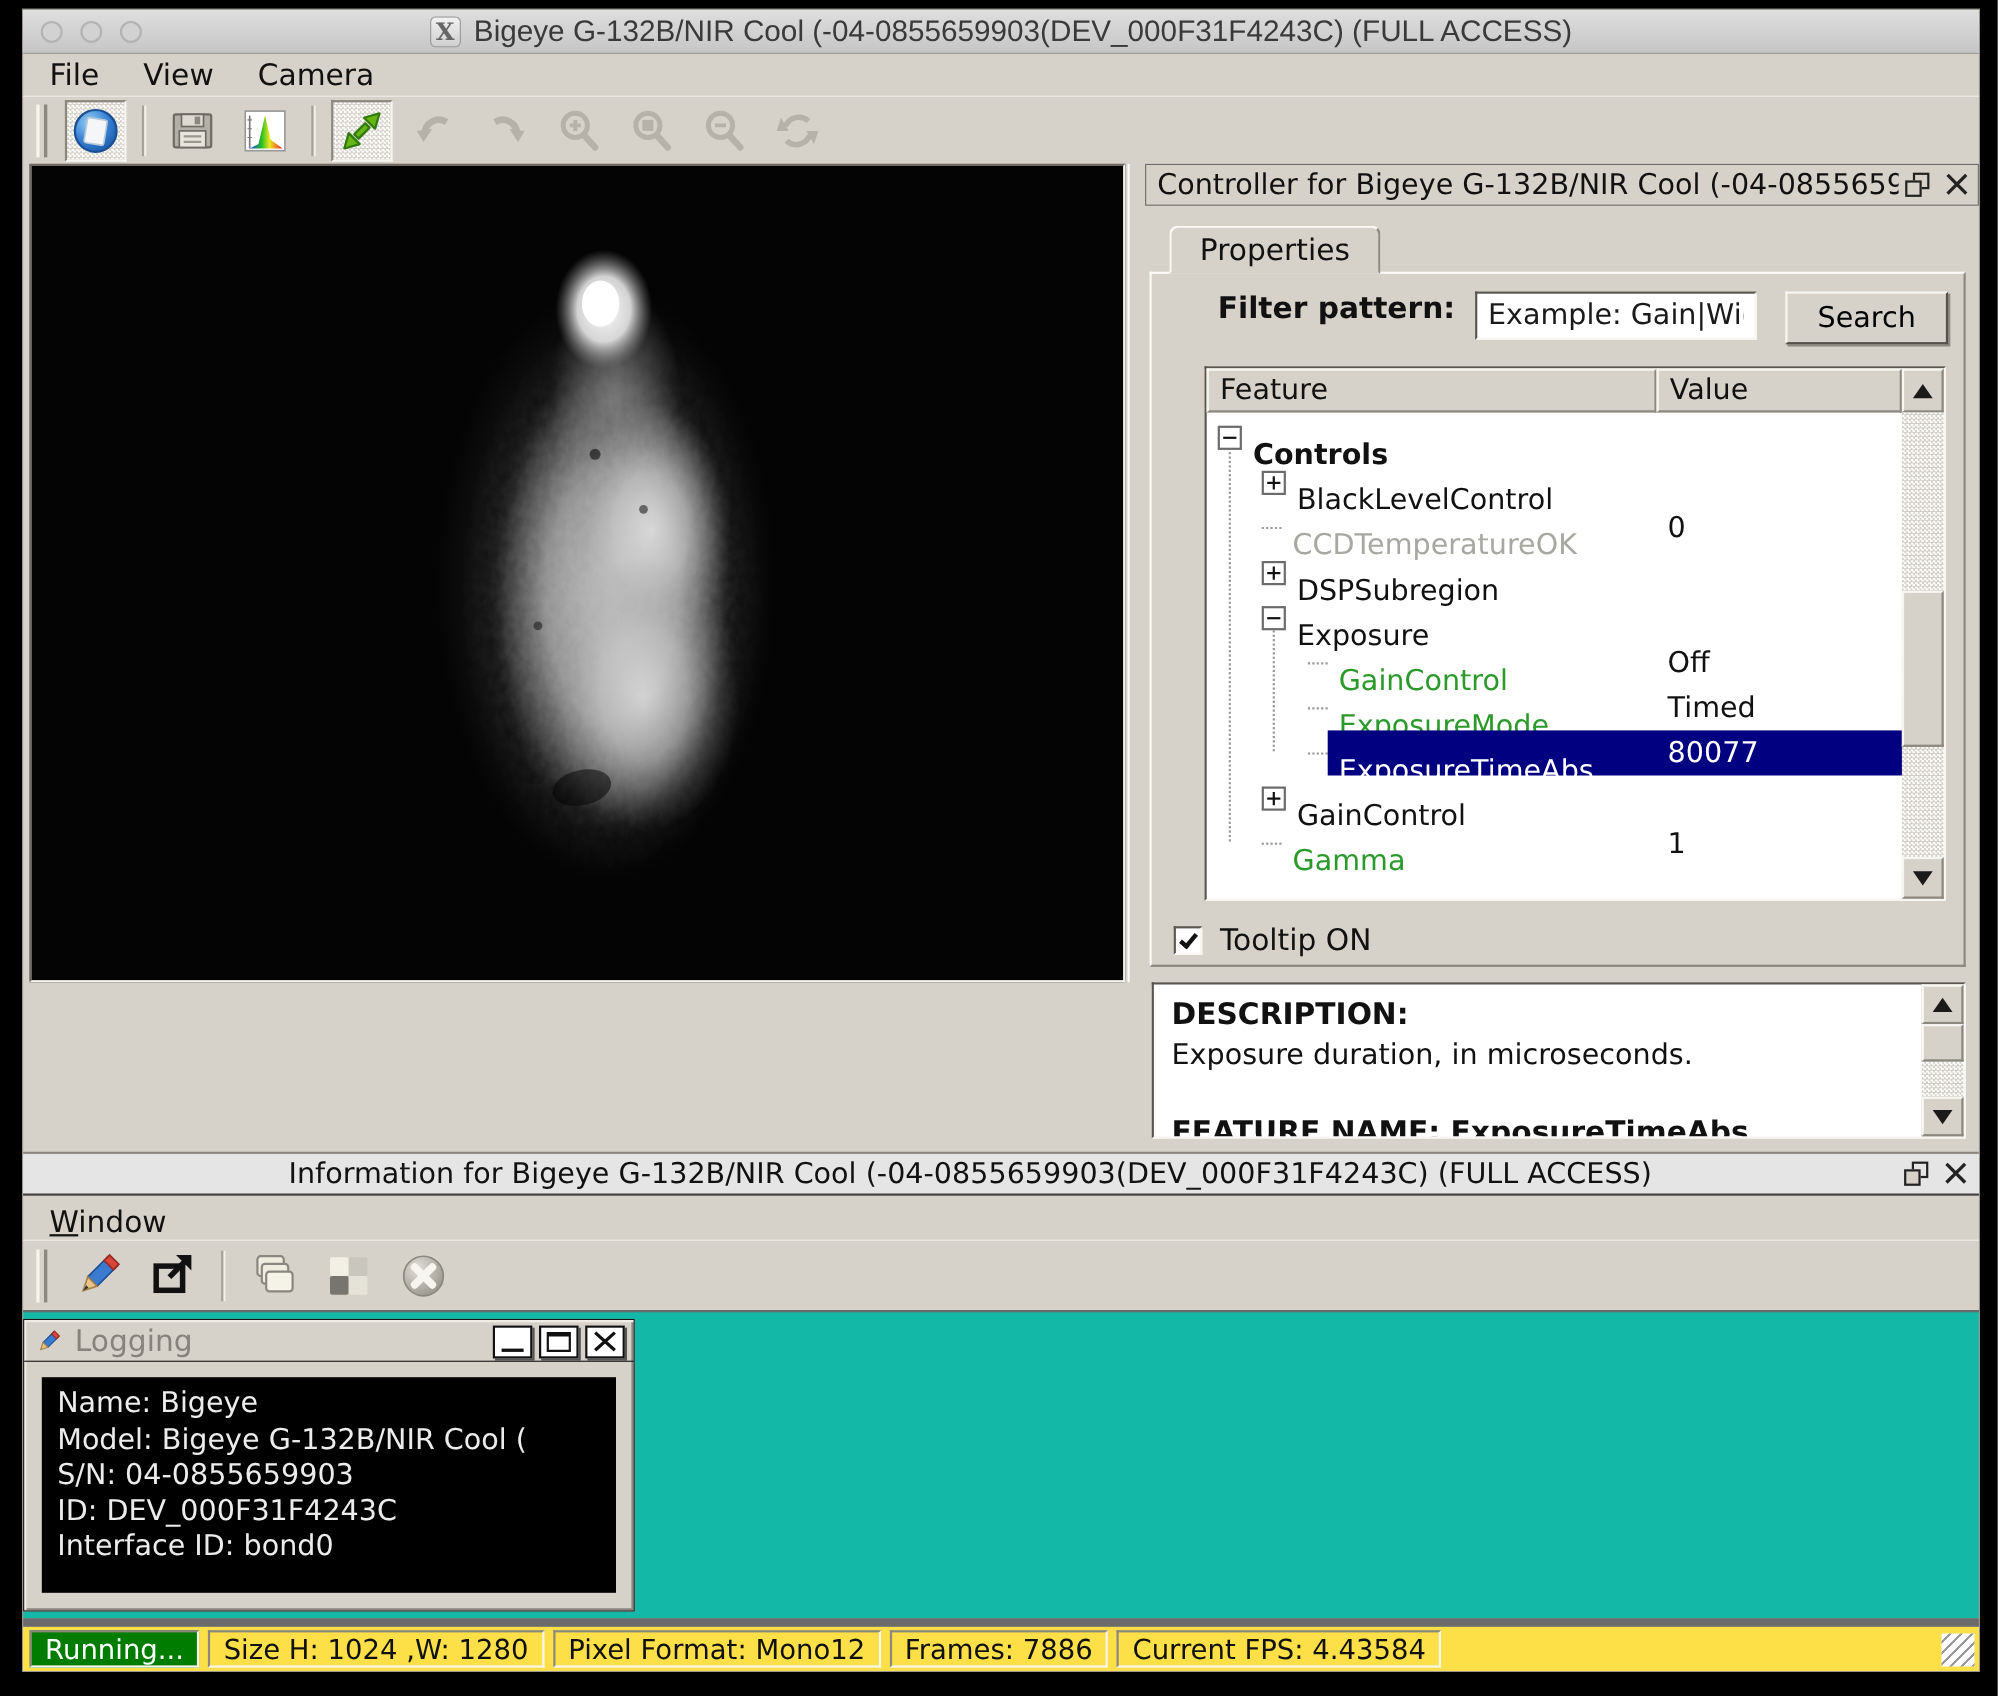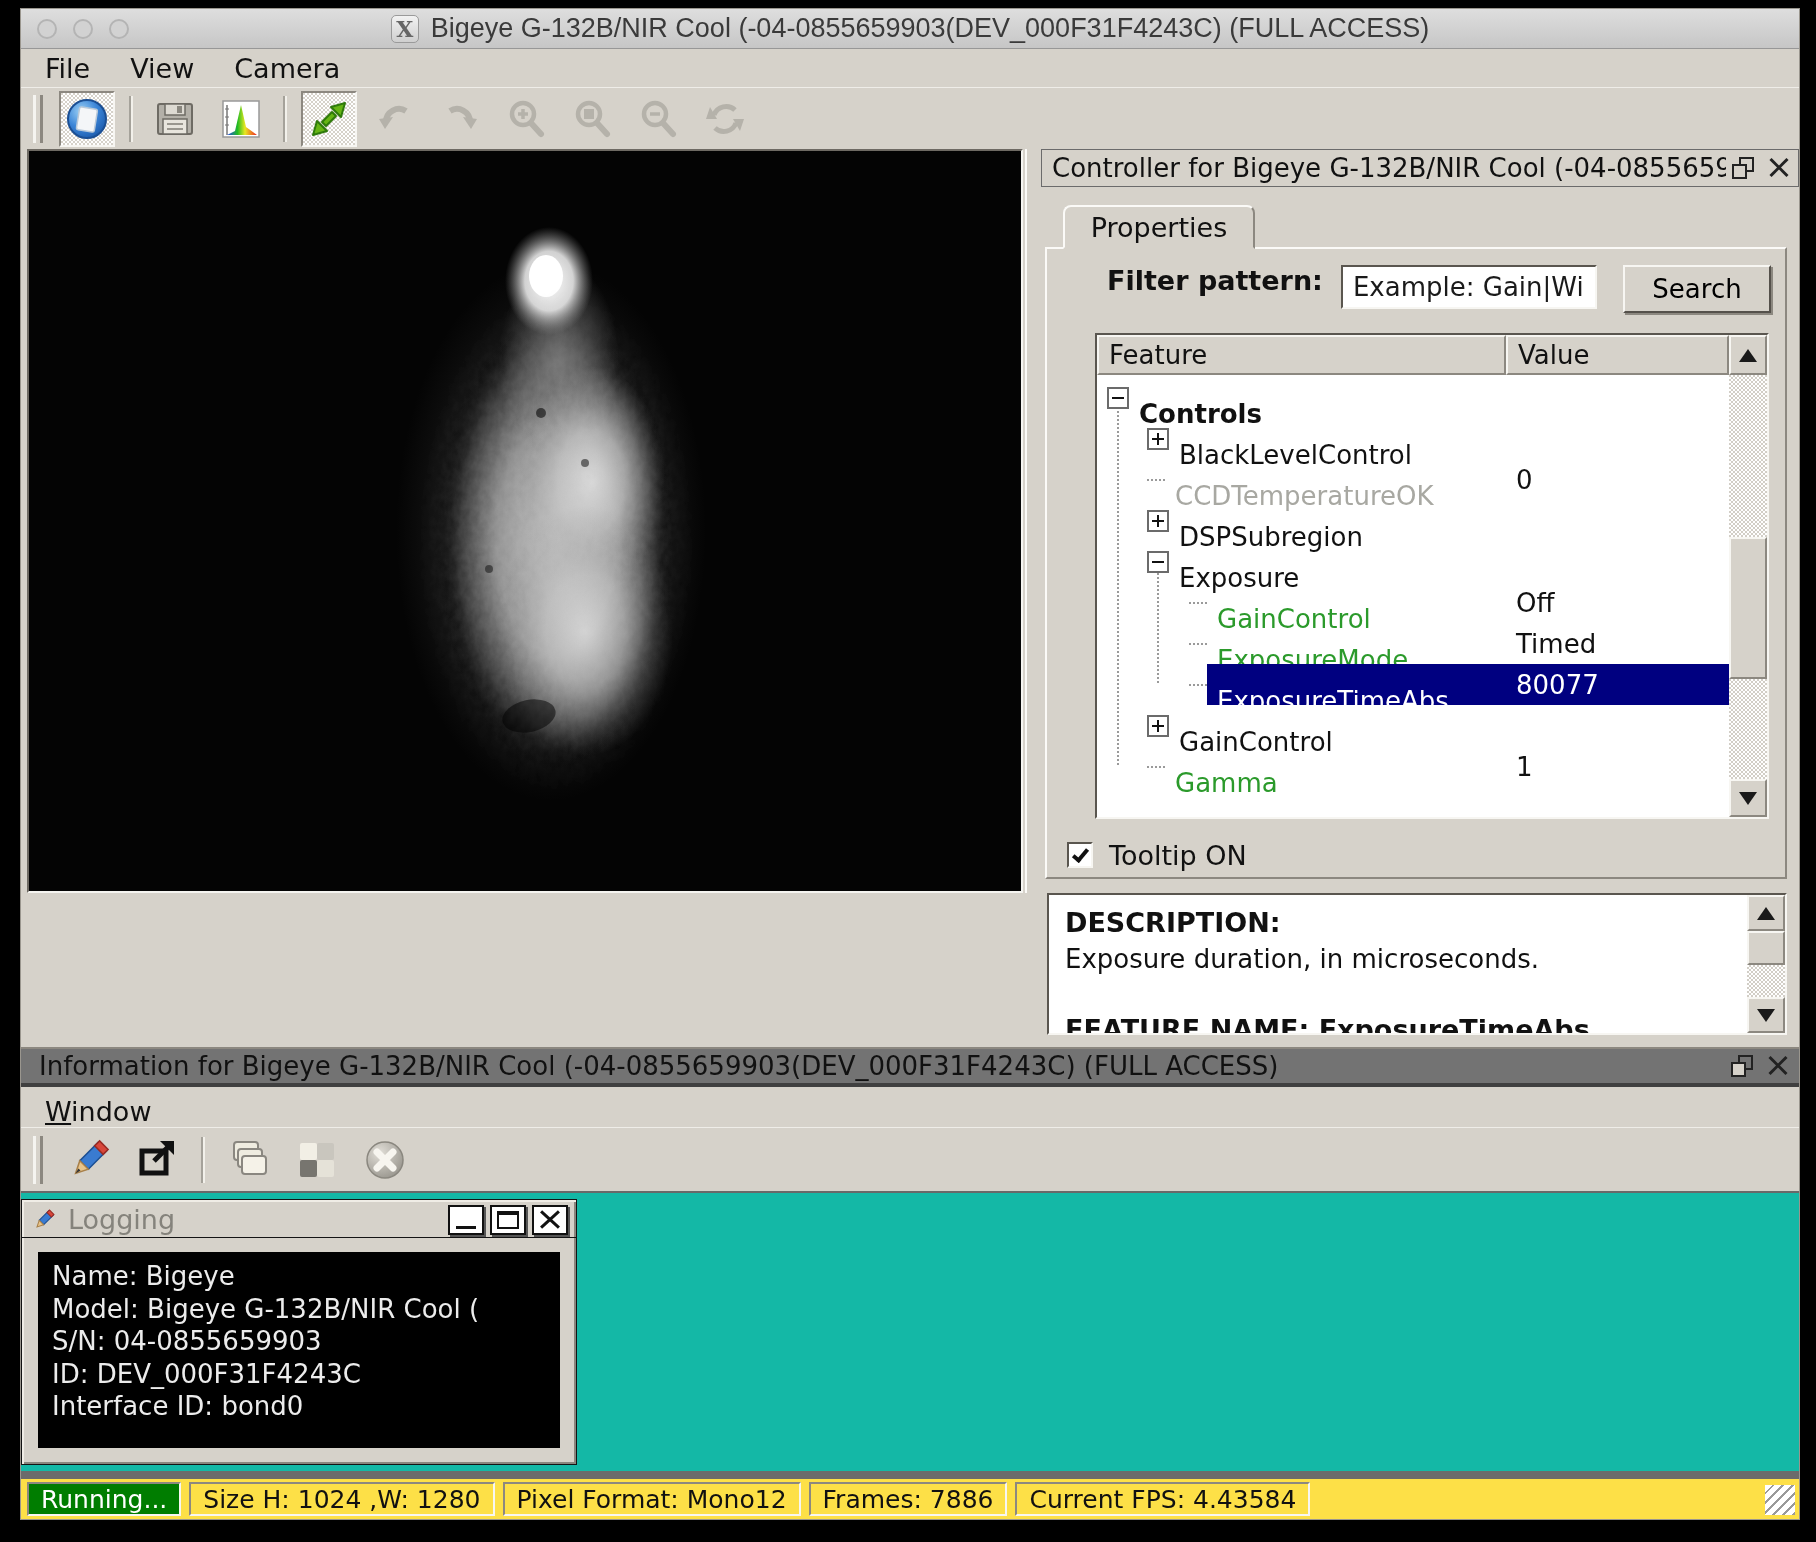--- a/index.html
+++ b/index.html
@@ -124,22 +124,22 @@
   .desc-h{font-weight:bold;font-size:27px;margin-top:4px;}
   .desc-t{font-size:26px;margin-top:6px;}
   .desc-clip{font-weight:bold;font-size:27px;margin-top:40px;}
   .dscroll{width:38px;flex:none;display:flex;flex-direction:column;
     background-image:conic-gradient(#ffffff 25%,#d2cec6 0 50%,#ffffff 0 75%,#d2cec6 0);background-size:4px 4px;}
   .dthumb{height:34px;flex:none;background:#d6d2ca;border:2px solid;border-color:#f7f6f2 #8c8880 #8c8880 #f7f6f2;}
   .dscroll .spacer{flex:1;}
   .sbtn.h36{height:36px;width:100%;}
 
   
-  .info-title{height:40px;flex:none;border-top:2px solid #8c8880;border-bottom:4px solid #404040;
-              background:#737373;display:flex;align-items:center;padding:0 10px 0 18px;font-size:27px;}
+  .info-title{height:40px;flex:none;border-top:2px solid #8c8880;border-bottom:2px solid #404040;
+              background:#e5e5e5;display:flex;align-items:center;padding:0 10px 0 18px;font-size:27px;text-align:center;}
   .info-title .dock-title-text{flex:1;}
   .menubar2{height:40px;flex:none;display:flex;align-items:flex-end;padding-left:24px;font-size:27px;}
   .toolbar2{height:64px;flex:none;display:flex;align-items:center;gap:12px;padding:0 6px;border-top:1px solid #efede8;}
 
   .mdi{flex:1;background:#14b8a6;border-top:2px solid #696969;position:relative;min-height:0;}
   .logwin{position:absolute;left:0;top:6px;width:556px;height:266px;background:#d6d2ca;
           border:1px solid #141414;box-shadow:inset 2px 2px 0 #f0ede6, inset -2px -2px 0 #8a867e;}
   .logtitle{height:38px;display:flex;align-items:center;gap:12px;padding:2px 8px 0 10px;
             border-bottom:1px solid #141414;}
   .logtitle-text{flex:1;font-size:27px;color:#85837c;}

